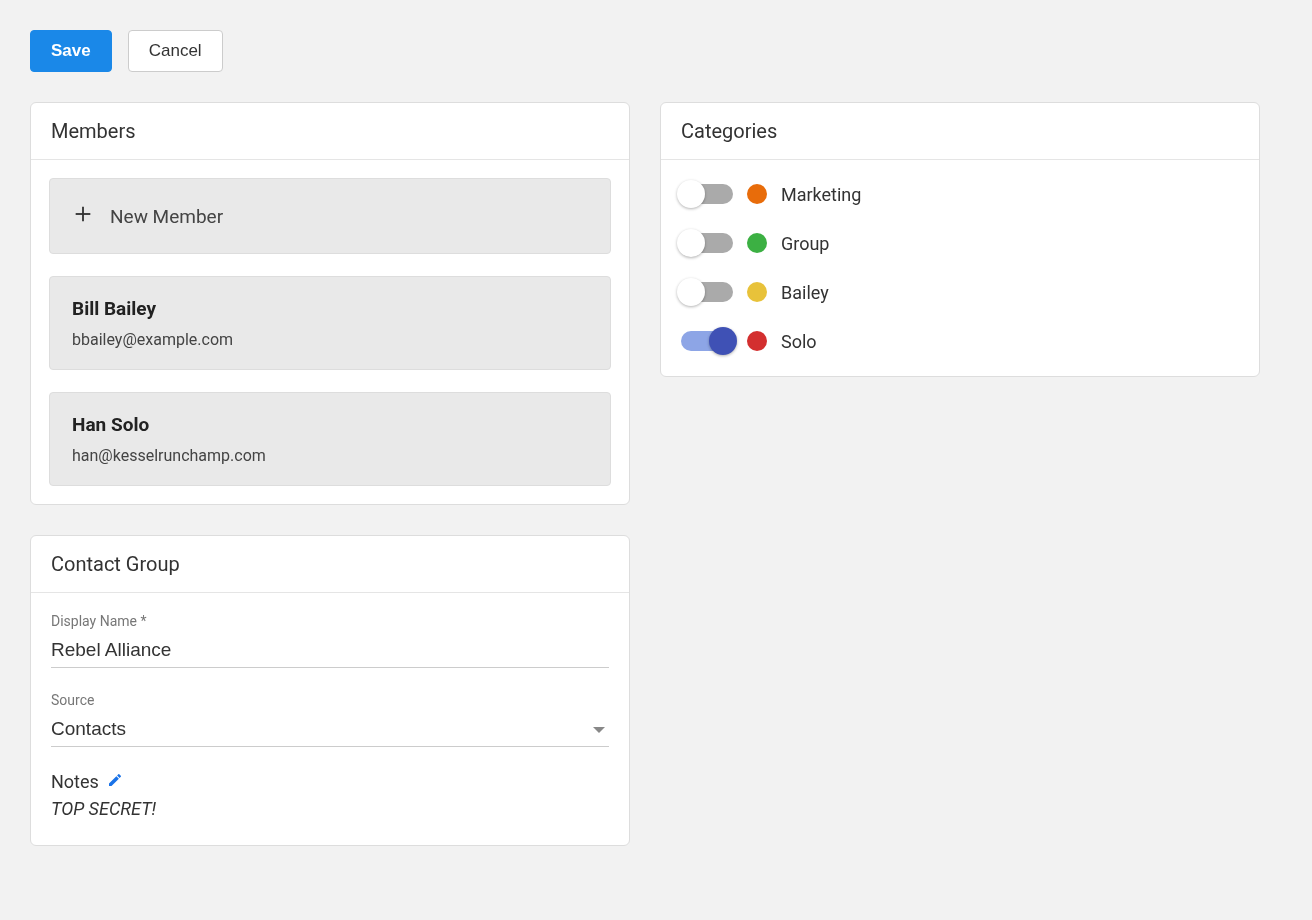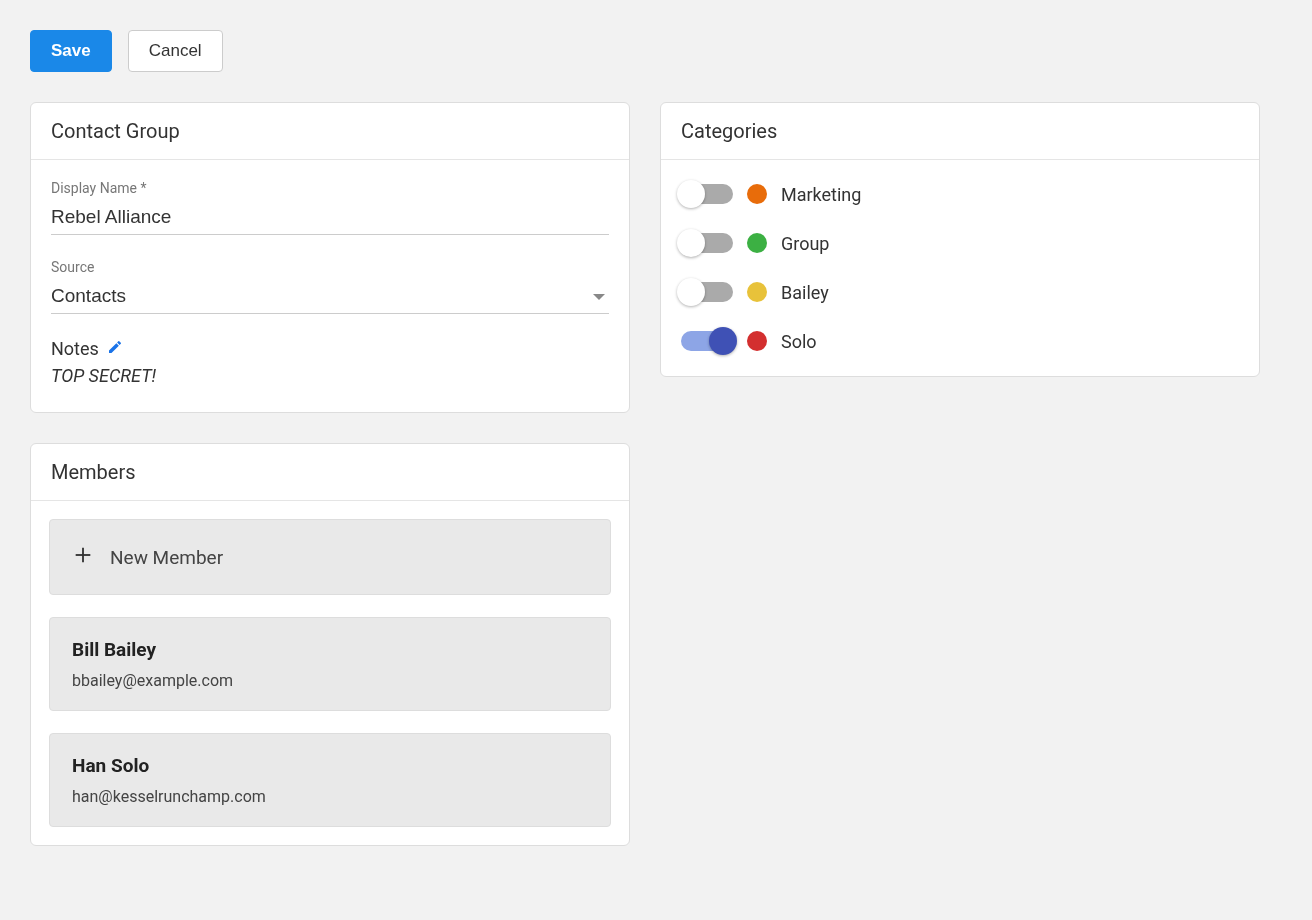--- a/index.html
+++ b/index.html
@@ -207,48 +207,20 @@
 
 <div class="toolbar">
   <button class="btn btn-primary">Save</button>
   <button class="btn btn-secondary">Cancel</button>
 </div>
 
 <div class="layout">
   <div class="left-col">
 
     <div class="panel">
-      <div class="panel-header">Contact Group</div>
-      <div class="panel-body">
-        <div class="form-field">
-          <label class="field-label">Display Name *</label>
-          <input class="field-input" value="Rebel Alliance" style="">
-        </div>
-        <div class="form-field">
-          <label class="field-label">Source</label>
-          <div class="select-wrapper">
-            <input class="field-input" readonly="" value="Contacts" style="">
-            <span class="select-caret"></span>
-          </div>
-        </div>
-        <div class="form-field" style="margin-bottom:6px;">
-          <div class="notes-header">
-            <span>Notes</span>
-            <span class="pencil-icon">
-              <svg width="16" height="16" viewBox="0 0 24 24" fill="currentColor">
-                  <path d="M3 17.25V21h3.75L17.81 9.94l-3.75-3.75L3 17.25zM20.71 7.04a1 1 0 0 0 0-1.41l-2.34-2.34a1 1 0 0 0-1.41 0l-1.83 1.83 3.75 3.75 1.83-1.83z"></path>
-                </svg>
-            </span>
-          </div>
-          <div class="notes-content">TOP SECRET!</div>
-        </div>
-      </div>
-    </div>
-
-    <div class="panel">
       <div class="panel-header">Members</div>
       <div class="members-body">
         <div class="member-card new-member-card">
           <span class="plus-icon">
             <svg width="22" height="22" viewBox="0 0 24 24" stroke="#333" stroke-width="2" fill="none">
                 <line x1="12" y1="4" x2="12" y2="20"></line>
                 <line x1="4" y1="12" x2="20" y2="12"></line>
               </svg>
           </span>
           <span class="new-member-label">New Member</span>
@@ -256,20 +228,48 @@
         <div class="member-card">
           <div class="member-name">Bill Bailey</div>
           <div class="member-email">bbailey@example.com</div>
         </div>
         <div class="member-card">
           <div class="member-name">Han Solo</div>
           <div class="member-email">han@kesselrunchamp.com</div>
         </div>
       </div>
     </div>
+
+    <div class="panel">
+      <div class="panel-header">Contact Group</div>
+      <div class="panel-body">
+        <div class="form-field">
+          <label class="field-label">Display Name *</label>
+          <input class="field-input" value="Rebel Alliance" style="">
+        </div>
+        <div class="form-field">
+          <label class="field-label">Source</label>
+          <div class="select-wrapper">
+            <input class="field-input" readonly="" value="Contacts" style="">
+            <span class="select-caret"></span>
+          </div>
+        </div>
+        <div class="form-field" style="margin-bottom:6px;">
+          <div class="notes-header">
+            <span>Notes</span>
+            <span class="pencil-icon">
+              <svg width="16" height="16" viewBox="0 0 24 24" fill="currentColor">
+                  <path d="M3 17.25V21h3.75L17.81 9.94l-3.75-3.75L3 17.25zM20.71 7.04a1 1 0 0 0 0-1.41l-2.34-2.34a1 1 0 0 0-1.41 0l-1.83 1.83 3.75 3.75 1.83-1.83z"></path>
+                </svg>
+            </span>
+          </div>
+          <div class="notes-content">TOP SECRET!</div>
+        </div>
+      </div>
+    </div>
   </div>
 
   <div class="right-col">
 
     <div class="panel">
       <div class="panel-header">Categories</div>
       <div class="categories-body" id="categories-body">
 
       <div class="category-row">
             <div class="toggle toggle-off">

